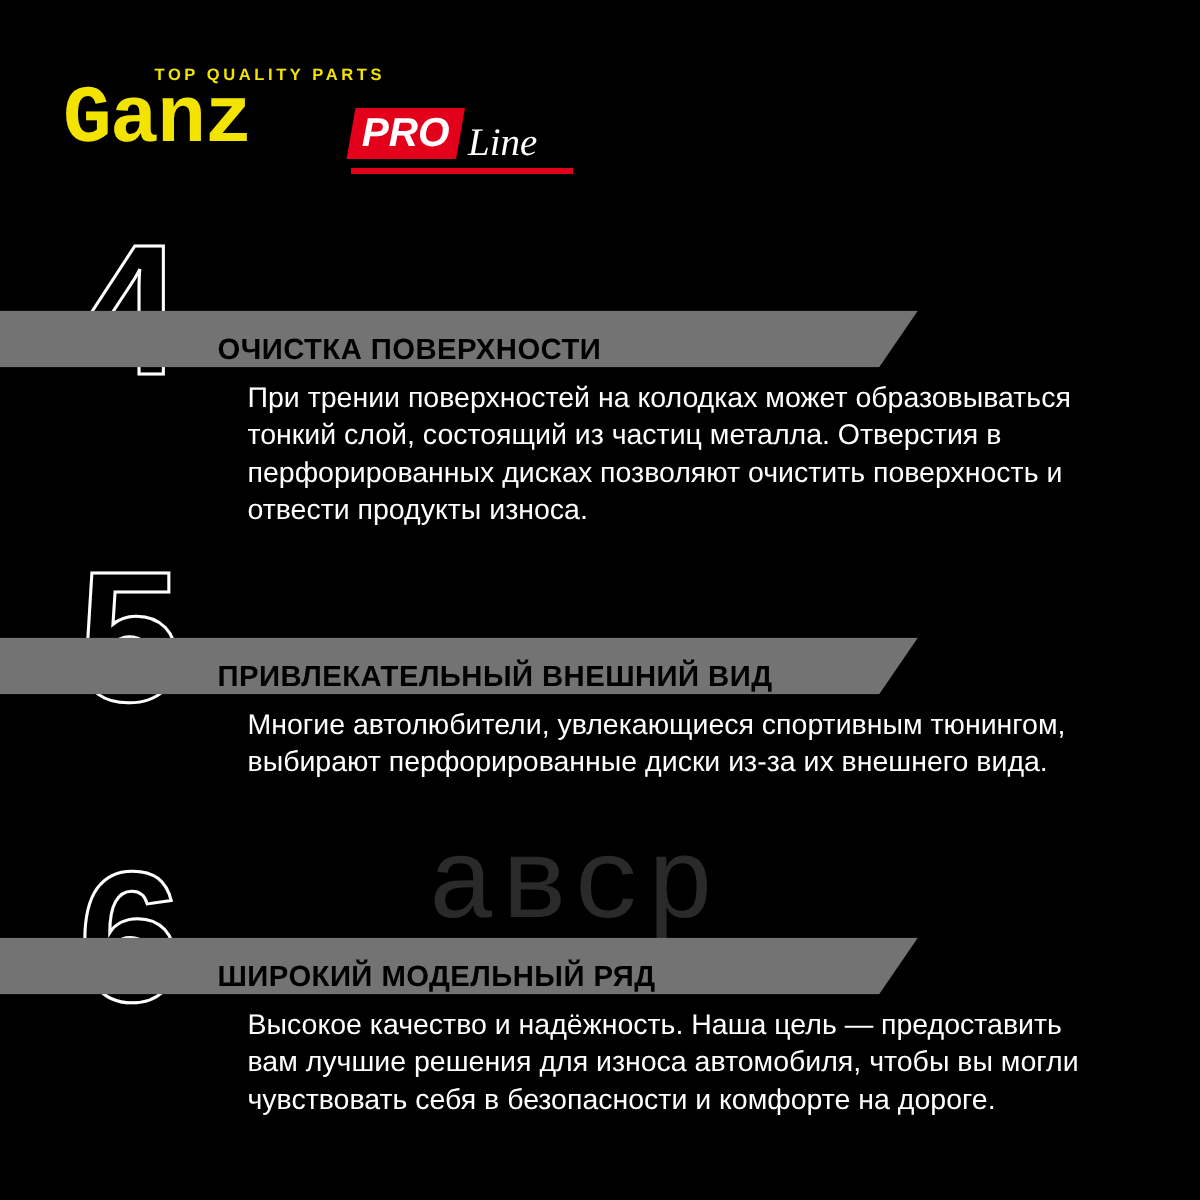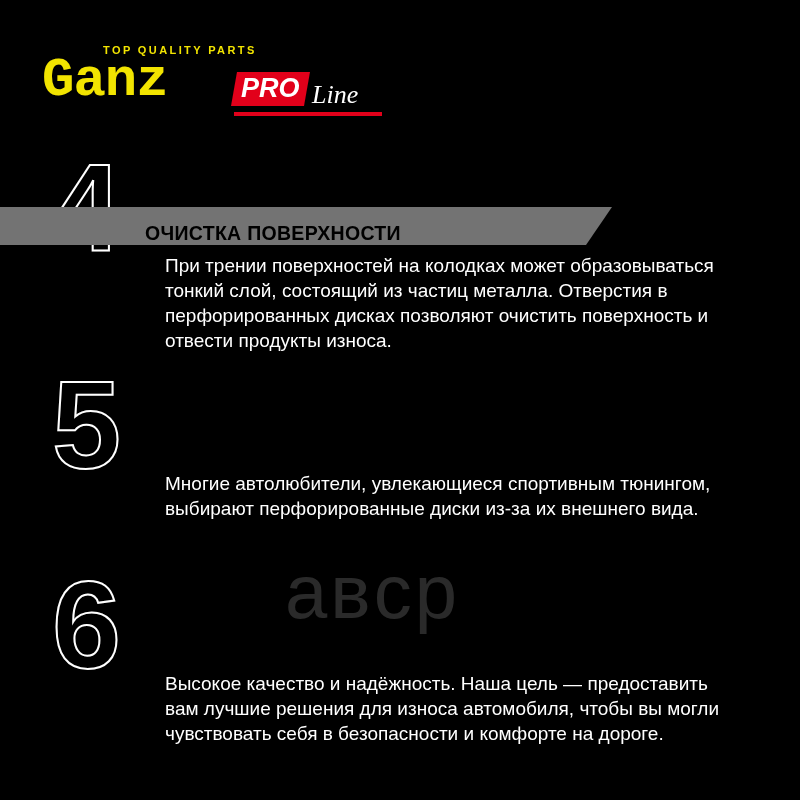--- a/index.html
+++ b/index.html
@@ -81,21 +81,21 @@
     width: 148px;
     height: 4px;
     background: #e2001a;
   }
 
   
   .watermark {
     position: absolute;
     left: 285px;
     top: 548px;
-    font-family: Liberation Sans, sans-serif;
+    font-family: Liberation Mono, monospace;
     font-size: 76px;
     color: #2a2a2a;
     letter-spacing: 3px;
     user-select: none;
   }
 
   
   .section {
     position: absolute;
     left: 0;
@@ -161,19 +161,25 @@
 <div class="section" style="top:207px;">
   <div class="big-number">4</div>
   <div class="banner">
     <div class="banner-title">ОЧИСТКА ПОВЕРХНОСТИ</div>
   </div>
   <div class="body-text">При трении поверхностей на колодках может образовываться тонкий слой, состоящий из частиц металла. Отверстия в перфорированных дисках позволяют очистить поверхность и отвести продукты износа.</div>
 </div>
 
 <div class="section" style="top:425px;">
   <div class="big-number">5</div>
+  <div class="banner">
+    <div class="banner-title">ПРИВЛЕКАТЕЛЬНЫЙ ВНЕШНИЙ ВИД</div>
+  </div>
   <div class="body-text">Многие автолюбители, увлекающиеся спортивным тюнингом, выбирают перфорированные диски из-за их внешнего вида.</div>
 </div>
 
 <div class="section" style="top:625px;">
   <div class="big-number">6</div>
+  <div class="banner">
+    <div class="banner-title">ШИРОКИЙ МОДЕЛЬНЫЙ РЯД</div>
+  </div>
   <div class="body-text">Высокое качество и надёжность. Наша цель — предоставить вам лучшие решения для износа автомобиля, чтобы вы могли чувствовать себя в безопасности и комфорте на дороге.</div>
 </div>
 
 </body></html>

